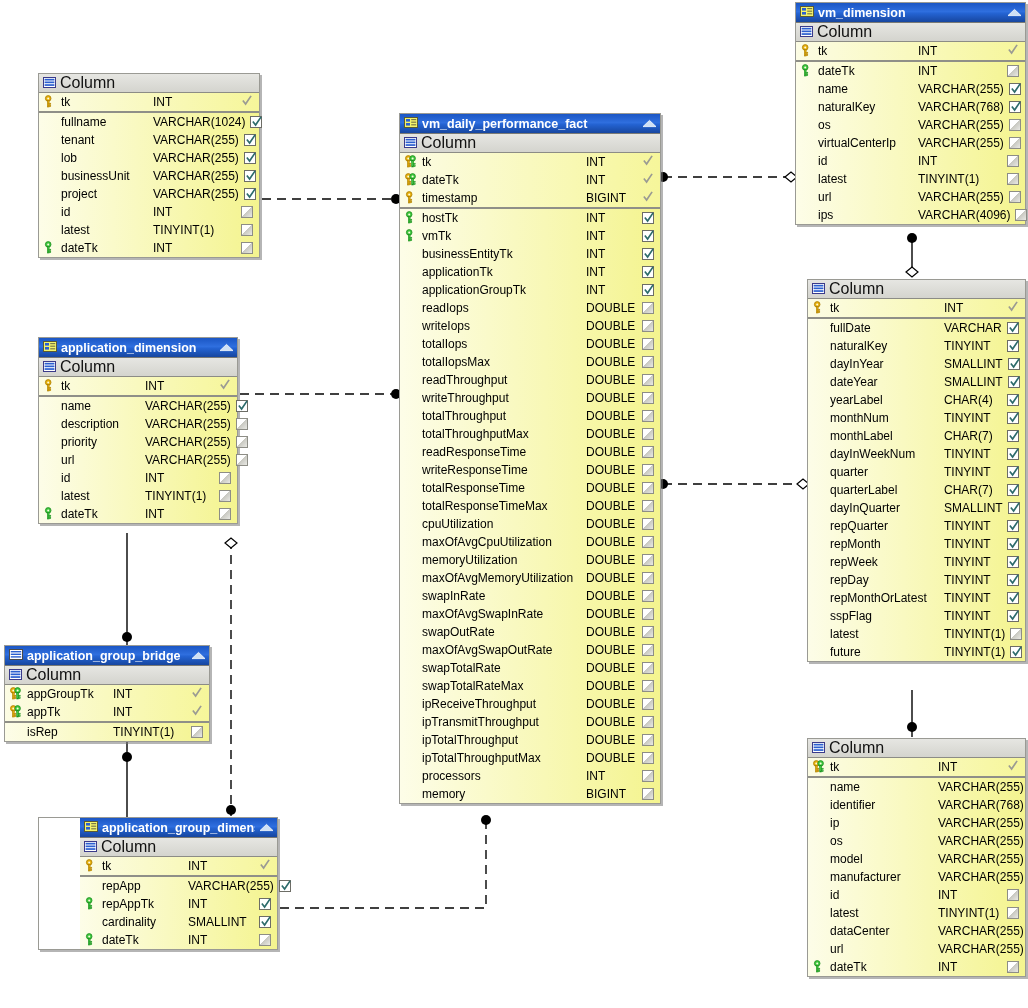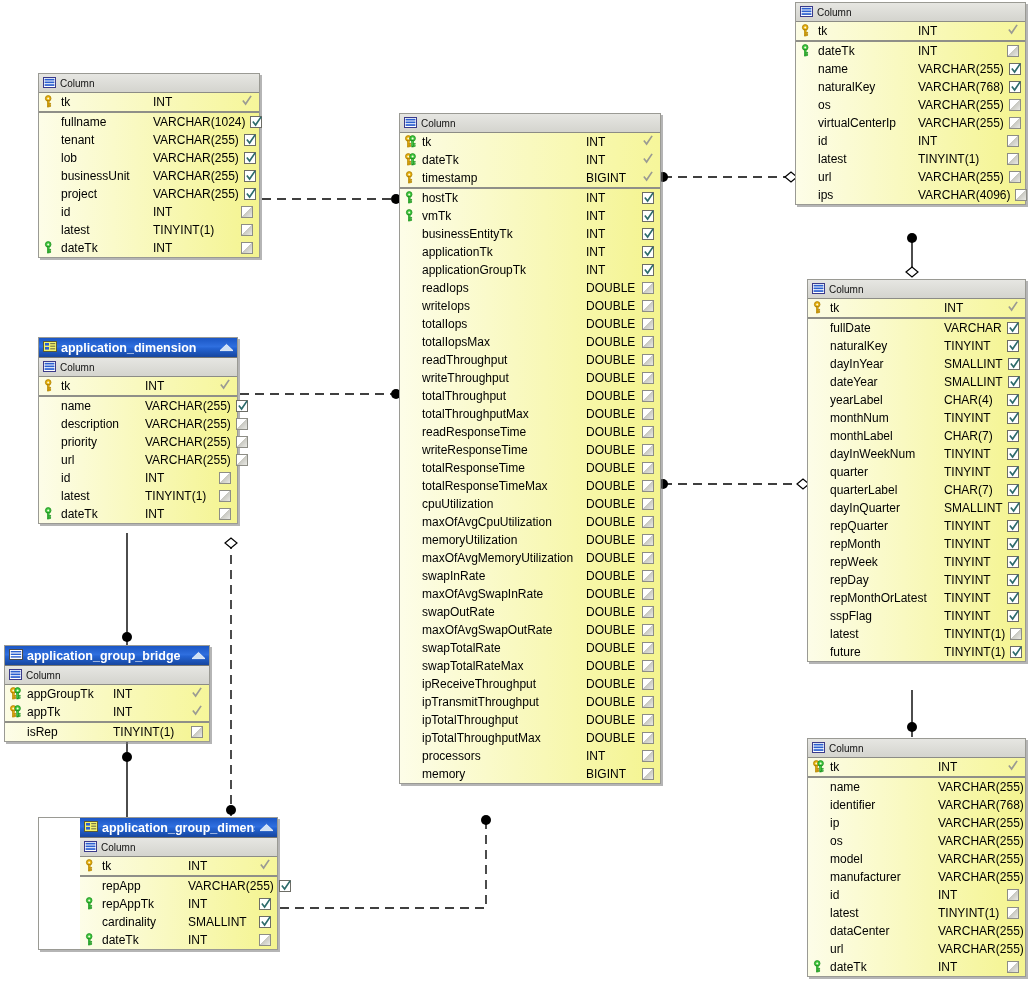--- a/index.html
+++ b/index.html
@@ -39,21 +39,21 @@
     white-space: nowrap;
   }
   .tbl-title-text { flex: 1 1 auto; overflow: hidden; }
   .tbl-colbar {
     height: 18px;
     display: flex;
     align-items: center;
     padding: 0 3px 0 4px;
     background: linear-gradient(to bottom, #e6e6e2 0%, #d4d4ce 100%);
     border-bottom: 1px solid #8c8c86;
-    font-size: 10px;
+    font-size: 16px;
     color: #111;
   }
   .pk-section {
     background: linear-gradient(to right, #fcfce4 0%, #f6f69a 100%);
     border-bottom: 2px solid #8f8f88;
   }
   .body-section {
     background: linear-gradient(to right, #fdfde8 0%, #f4f48f 100%);
   }
   .row {
@@ -613,20 +613,34 @@
           </span>
           <span class="r-name" style="flex:0 0 82px">dateTk</span>
           <span class="r-type">INT</span>
           <span class="r-chk" style="margin-left:auto">
             <span class="chk unchecked-box"></span>
           </span>
         </div>
       </div>
     </div>
     <div class="table-box" style="left: 399px; top: 113px; width: 262px;">
+      <div class="tbl-titlebar">
+        <span><svg class="title-ico" viewBox="0 0 14 11">
+            <rect x="0.5" y="0.5" width="13" height="10" fill="#f3f36a" stroke="#5a5a33"></rect>
+            <rect x="2" y="2" width="4" height="2.6" fill="#2b5fd0"></rect>
+            <rect x="2" y="6" width="4" height="2.6" fill="#2b5fd0"></rect>
+            <rect x="7.2" y="2" width="5" height="1.2" fill="#7a7a4a"></rect>
+            <rect x="7.2" y="4.6" width="5" height="1.2" fill="#7a7a4a"></rect>
+            <rect x="7.2" y="7.2" width="5" height="1.2" fill="#7a7a4a"></rect>
+          </svg></span>
+        <span class="tbl-title-text">vm_daily_performance_fact</span>
+        <span><svg class="collapse-ico" viewBox="0 0 15 9">
+            <path d="M1 7.6 L7.5 1.4 L14 7.6 Z" fill="#cfe0f4" stroke="#eef4fc" stroke-width="0.9"></path>
+          </svg></span>
+      </div>
       <div class="tbl-colbar">
         <span><svg class="col-ico" viewBox="0 0 13 11">
             <rect x="0.5" y="0.5" width="12" height="10" fill="#ffffff" stroke="#3a3a8a"></rect>
             <rect x="1.6" y="1.8" width="9.8" height="1.7" fill="#2b5fd0"></rect>
             <rect x="1.6" y="4.5" width="9.8" height="1.7" fill="#2b5fd0"></rect>
             <rect x="1.6" y="7.2" width="9.8" height="1.7" fill="#2b5fd0"></rect>
           </svg></span>
         <span>Column</span>
       </div>
       <div class="pk-section">
@@ -1012,20 +1026,34 @@
           <span class="r-key"></span>
           <span class="r-name" style="flex:0 0 160px">memory</span>
           <span class="r-type">BIGINT</span>
           <span class="r-chk" style="margin-left:auto">
             <span class="chk unchecked-box"></span>
           </span>
         </div>
       </div>
     </div>
     <div class="table-box" style="left: 795px; top: 2px; width: 231px;">
+      <div class="tbl-titlebar">
+        <span><svg class="title-ico" viewBox="0 0 14 11">
+            <rect x="0.5" y="0.5" width="13" height="10" fill="#f3f36a" stroke="#5a5a33"></rect>
+            <rect x="2" y="2" width="4" height="2.6" fill="#2b5fd0"></rect>
+            <rect x="2" y="6" width="4" height="2.6" fill="#2b5fd0"></rect>
+            <rect x="7.2" y="2" width="5" height="1.2" fill="#7a7a4a"></rect>
+            <rect x="7.2" y="4.6" width="5" height="1.2" fill="#7a7a4a"></rect>
+            <rect x="7.2" y="7.2" width="5" height="1.2" fill="#7a7a4a"></rect>
+          </svg></span>
+        <span class="tbl-title-text">vm_dimension</span>
+        <span><svg class="collapse-ico" viewBox="0 0 15 9">
+            <path d="M1 7.6 L7.5 1.4 L14 7.6 Z" fill="#cfe0f4" stroke="#eef4fc" stroke-width="0.9"></path>
+          </svg></span>
+      </div>
       <div class="tbl-colbar">
         <span><svg class="col-ico" viewBox="0 0 13 11">
             <rect x="0.5" y="0.5" width="12" height="10" fill="#ffffff" stroke="#3a3a8a"></rect>
             <rect x="1.6" y="1.8" width="9.8" height="1.7" fill="#2b5fd0"></rect>
             <rect x="1.6" y="4.5" width="9.8" height="1.7" fill="#2b5fd0"></rect>
             <rect x="1.6" y="7.2" width="9.8" height="1.7" fill="#2b5fd0"></rect>
           </svg></span>
         <span>Column</span>
       </div>
       <div class="pk-section">

